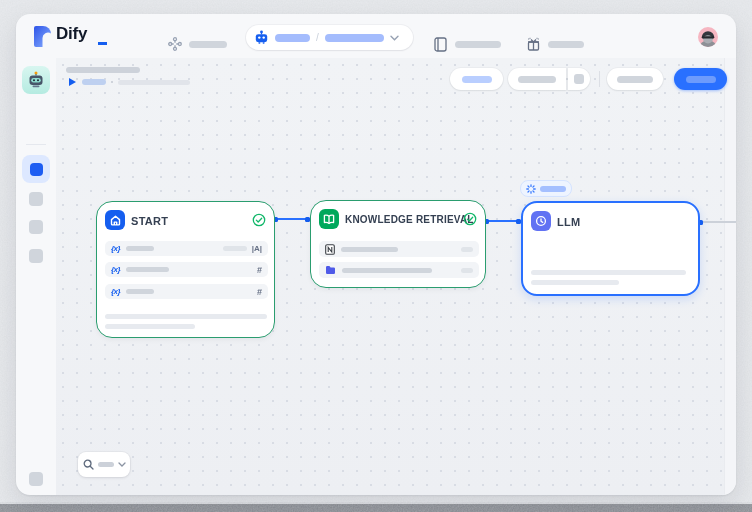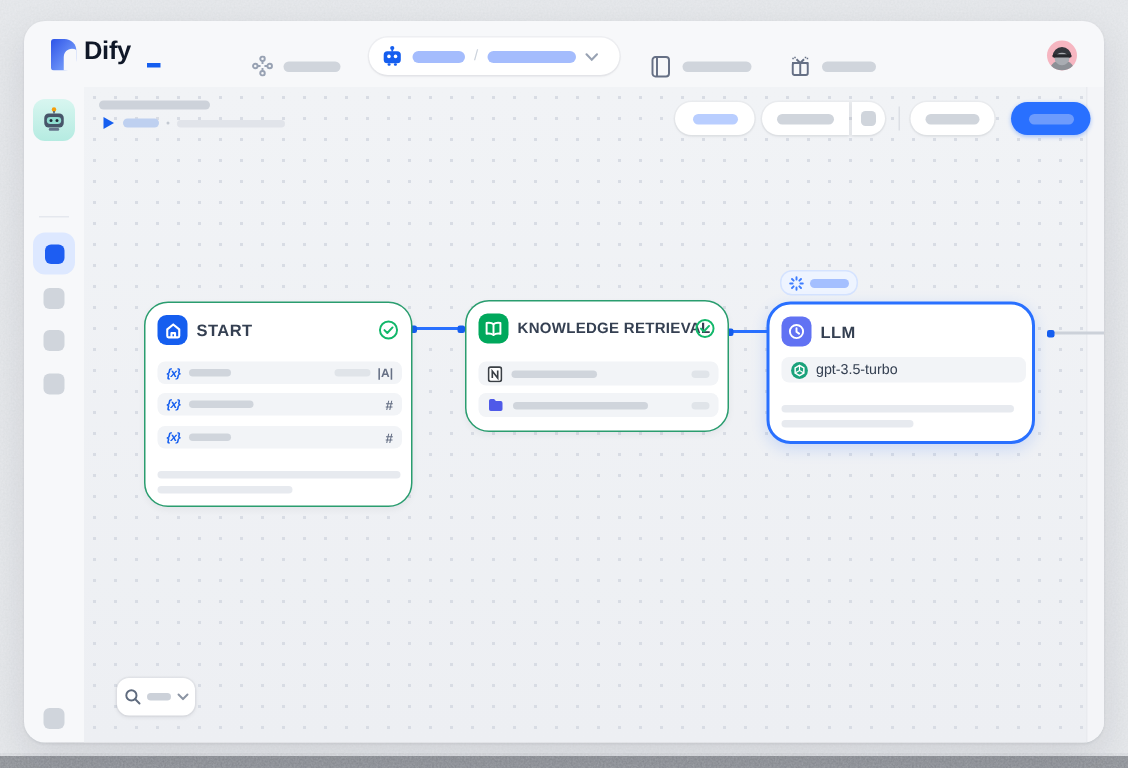--- a/index.html
+++ b/index.html
@@ -260,36 +260,28 @@
         </div>
       </div>
 
       <div class="badge" style="left:464px;top:122px;">
         <svg width="10" height="10" viewBox="0 0 10 10" stroke="#2970ff" stroke-width="1.3" stroke-linecap="round">
           <path d="M5 0.8v1.6M5 7.6v1.6M0.8 5h1.6M7.6 5h1.6M2 2l1.1 1.1M6.9 6.9 8 8M8 2 6.9 3.1M3.1 6.9 2 8" opacity=".9"></path>
         </svg>
         <div class="bar" style="width:26px;height:6px;background:#a4bfff;"></div>
       </div>
 
-      <div class="node node-blue" style="left:455px;top:143px;width:179px;height:95px;text-align:center;">
+      <div class="node node-blue" style="left:465px;top:143px;width:179px;height:95px;text-align:center;">
         <div class="nicon" style="background:#6172f3;">
           <svg width="12" height="12" viewBox="0 0 12 12" fill="none" stroke="#fff" stroke-width="1.3">
             <circle cx="6" cy="6" r="4.4"></circle>
               <path d="M6 3.8v2.4l1.7 1.2" stroke-linecap="round"></path>
           </svg>
         </div>
         <div class="ntitle">LLM</div>
-        <div class="nrow" style="top:35px;width:163px;height:17px;gap:5px;">
-          <svg width="12" height="12" viewBox="0 0 12 12">
-            <circle cx="6" cy="6" r="5.6" fill="#1aa27b"></circle>
-            <path d="M6 2.6 8.9 4.3 v3.4 L6 9.4 3.1 7.7 V4.3 z" fill="none" stroke="#fff" stroke-width="1"></path>
-            <path d="M6 2.6 V6 l2.9 1.7 M6 6 3.1 7.7" fill="none" stroke="#fff" stroke-width="0.8"></path>
-          </svg>
-          <span style="font-size:9.5px;color:#354052;font-weight:500;">gpt-3.5-turbo</span>
-        </div>
         <div class="fbar" style="top:67px;width:155px;"></div>
         <div class="fbar" style="top:77px;width:88px;"></div>
       </div>
 
       <div style="position:absolute;left:22px;top:394px;width:52px;height:25px;background:#fff;border-radius:8px;box-shadow:0 1px 3px rgba(16,24,40,.1),0 0 0 1px rgba(16,24,40,.03);display:flex;align-items:center;justify-content:center;gap:4px;">
         <svg width="11" height="11" viewBox="0 0 11 11" fill="none" stroke="#5f6b7e" stroke-width="1.3" stroke-linecap="round">
           <circle cx="4.6" cy="4.6" r="3.4"></circle>
             <path d="M7.2 7.2 10 10"></path>
         </svg>
         <div class="bar" style="width:16px;height:5px;background:#ccd1d9;"></div>

